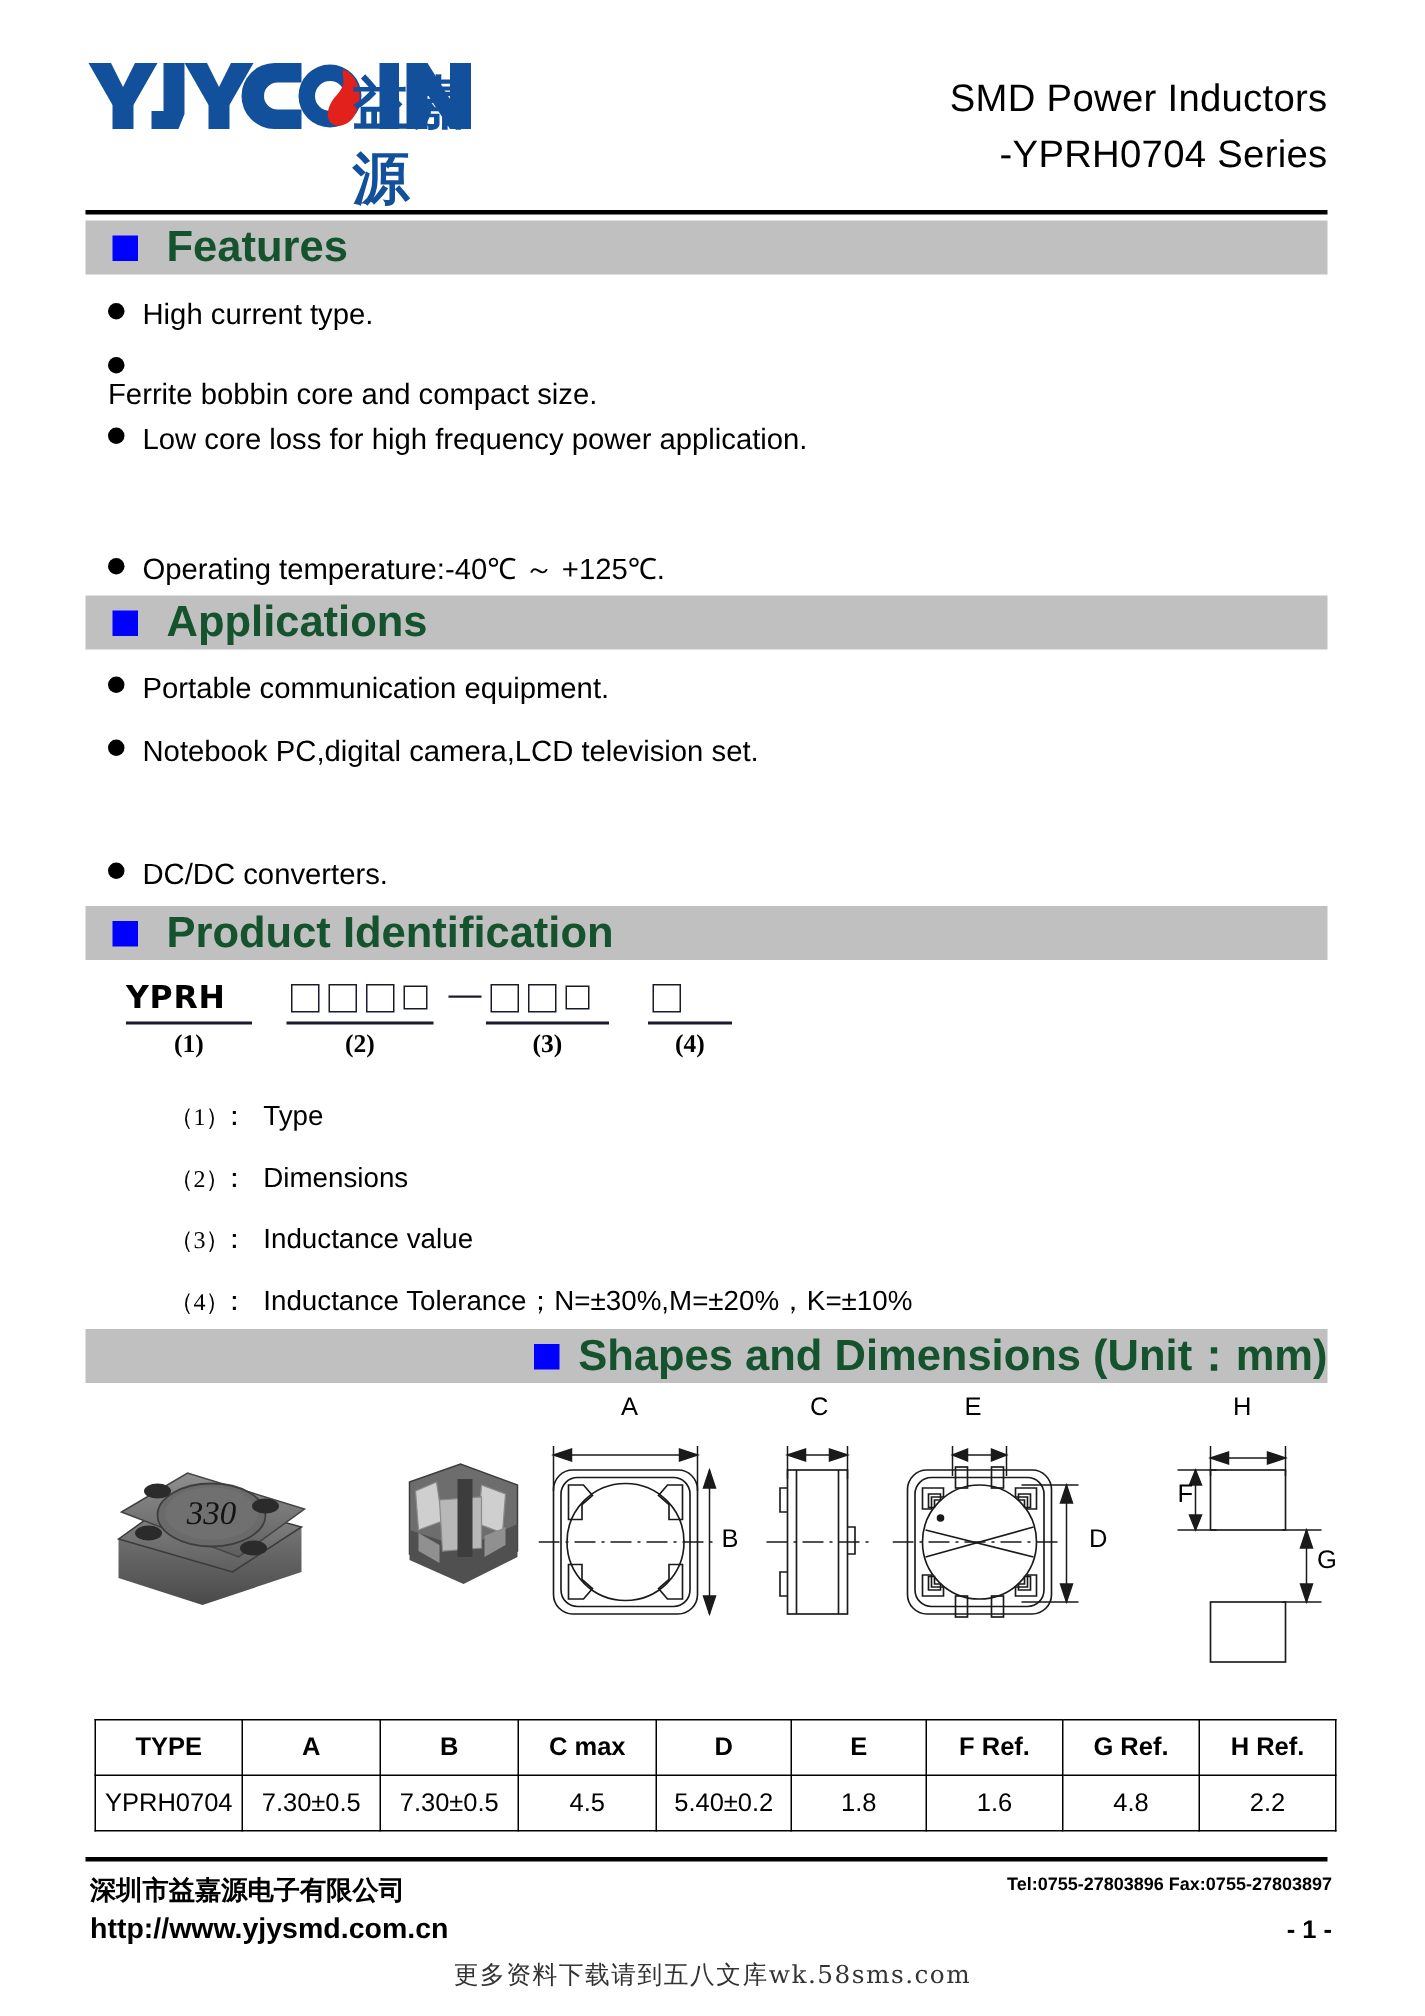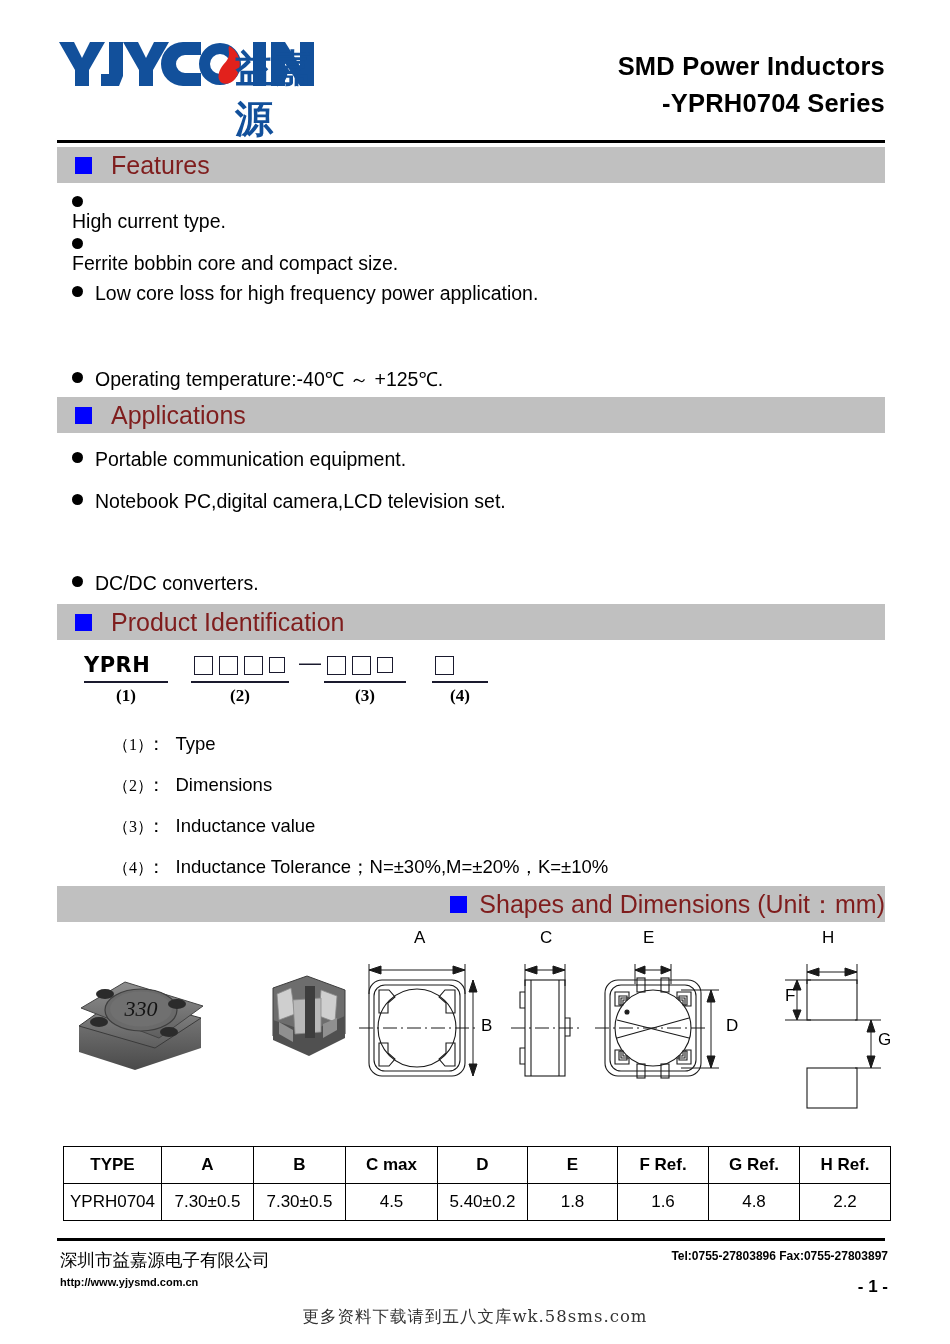--- a/index.html
+++ b/index.html
@@ -39,21 +39,21 @@
     font-family: "DejaVu Sans", sans-serif;
     font-weight: bold;
     font-size: 38px;
     letter-spacing: 1px;
     color: #12509b;
   }
   .title-block {
     position: absolute;
     right: 0; top: 30px;
     text-align: right;
-    font-weight: bold;
+    font-weight: normal;
     font-size: 25.5px;
     line-height: 37px;
     letter-spacing: 0.2px;
   }
   .hdr-rule {
     position: absolute;
     left: 57px; top: 140px;
     width: 828px;
     height: 3px;
     background: #000;
@@ -70,23 +70,23 @@
     align-items: center;
   }
   .secbar .sq {
     width: 17px; height: 17px;
     background: #0000ff;
     margin-left: 18px;
     flex: 0 0 auto;
   }
   .secbar .sectitle {
     margin-left: 19px;
-    color: #7f1d1d;
-    font-weight: normal;
-    font-size: 25px;
+    color: #14532d;
+    font-weight: bold;
+    font-size: 29px;
     letter-spacing: 0px;
     white-space: nowrap;
   }
   .secbar.tight .sectitle { margin-left: 12px; }
 
   
   .bullet {
     position: absolute;
     left: 72px;
     display: flex;
@@ -202,29 +202,29 @@
   .ftr-rule {
     position: absolute;
     left: 57px; top: 1238px;
     width: 828px; height: 3px;
     background: #000;
   }
   .ftr-cn {
     position: absolute;
     left: 60px; top: 1248px;
     font-family: "DejaVu Sans", sans-serif;
-    font-weight: normal;
+    font-weight: bold;
     font-size: 17.5px;
     letter-spacing: 0px;
   }
   .ftr-url {
     position: absolute;
     left: 60px; top: 1276px;
     font-weight: bold;
-    font-size: 11px;
+    font-size: 19px;
   }
   .ftr-tel {
     position: absolute;
     right: 62px; top: 1249px;
     font-weight: bold;
     font-size: 12px;
     white-space: nowrap;
   }
   .ftr-page {
     position: absolute;
@@ -283,21 +283,21 @@
       <div>-YPRH0704 Series</div>
     </div>
   </div>
   <div class="hdr-rule"></div>
 
   <div class="secbar" style="top:147px;">
     <div class="sq"></div>
     <div class="sectitle">Features</div>
   </div>
 
-  <div class="bullet" style="top:199px;flex-direction:column;">
+  <div class="bullet" style="top:199px;">
     <span class="dot"></span>
     <span>High current type.</span>
   </div>
   <div class="bullet" style="top:241px;flex-direction:column;">
     <span class="dot"></span>
     <span>Ferrite bobbin core and compact size.</span>
   </div>
   <div class="bullet" style="top:282px;">
     <span class="dot"></span>
     <span>Low core loss for high frequency power application.</span>

